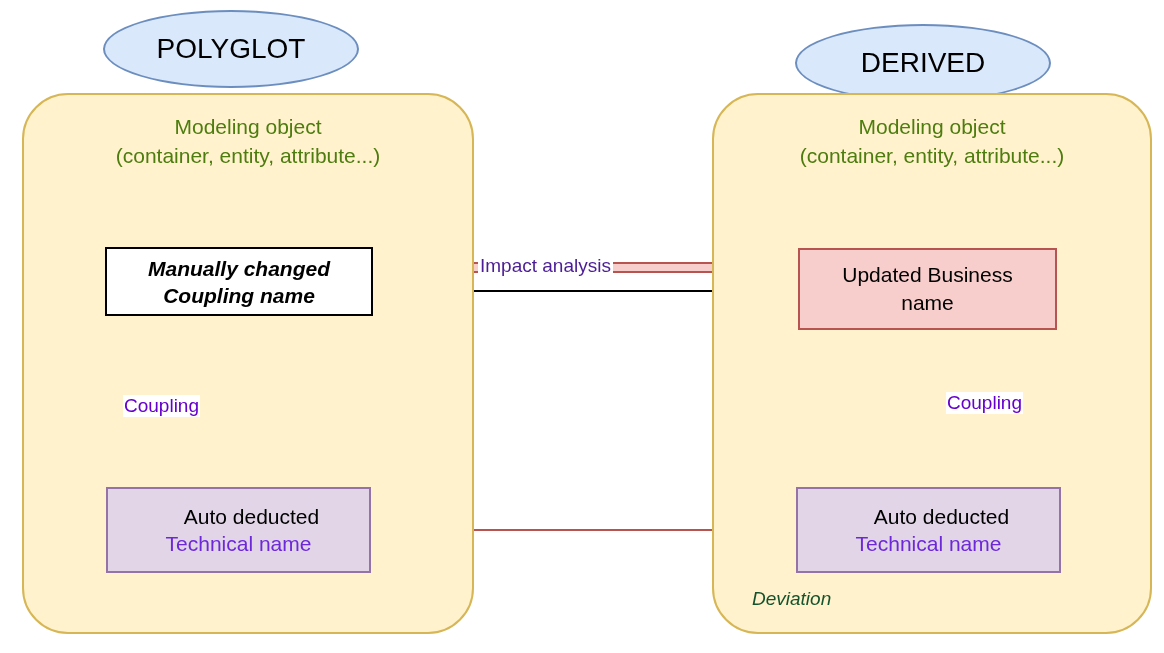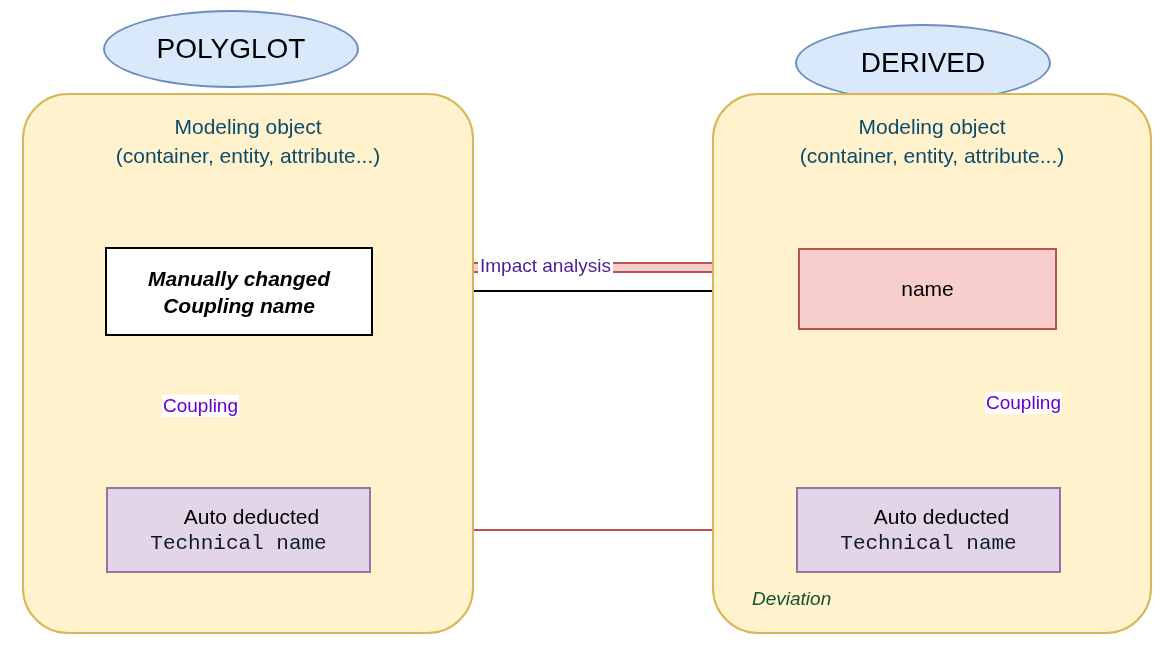--- a/index.html
+++ b/index.html
@@ -32,21 +32,21 @@
     background: #fff2cc;
     border: 2px solid #d6b656;
     border-radius: 46px;
     box-sizing: border-box;
   }
   .container-title {
     position: absolute;
     left: 0;
     right: 0;
     text-align: center;
-    color: #0c4a6e;
+    color: #4d7c0f;
     font-size: 21px;
     line-height: 29px;
     white-space: pre;
   }
 
   
   .ellipse {
     position: absolute;
     background: #dae8fc;
     border: 2px solid #6c8ebf;
@@ -88,33 +88,32 @@
     font-size: 21px;
     line-height: 28px;
   }
   .node-purple {
     background: #e1d5e7;
     border: 2px solid #9673a6;
     font-size: 21px;
     line-height: 27px;
   }
   .node-purple .line1 { color: #000000; margin-left: 26px; }
-  .node-purple .line2 { color: #0f172a; font-family: Liberation Mono, monospace; }
+  .node-purple .line2 { color: #6d28d9; }
 
   
   .edge-label {
     position: absolute;
     font-size: 19px;
     white-space: nowrap;
   }
   .label-coupling {
     color: #6600cc;
     background: #ffffff;
     padding: 0 1px;
-    margin-left: 39px;
   }
   .label-impact {
     color: #4c1d95;
     background: #ffffff;
     padding: 0 2px;
   }
   .label-deviation {
     color: #14532d;
     font-style: italic;
     background: transparent;
@@ -170,21 +169,21 @@
 
   <div class="ellipse" style="left:103px; top:10px; width:256px; height:78px;">
     <span>POLYGLOT</span>
   </div>
 
   <div class="container-box" style="left:22px; top:93px; width:452px; height:541px;">
     <div class="container-title" style="top:17px;">Modeling object</div>
     <div class="container-title" style="top:46px;">(container, entity, attribute...)</div>
   </div>
 
-  <div class="node node-white" style="left:105px; top:247px; width:268px; height:89px;">
+  <div class="node node-white" style="left:105px; top:247px; width:268px; height:69px;">
     <span class="line1">Manually changed</span>
     <span class="line2">Coupling name</span>
   </div>
 
   <div class="node node-purple" style="left:106px; top:487px; width:265px; height:86px;">
     <span class="line1">Auto deducted</span>
     <span class="line2">Technical name</span>
   </div>
 
   <div class="edge-label label-coupling" style="left:123px; top:395px;">Coupling</div>
@@ -192,20 +191,21 @@
   <div class="ellipse" style="left:795px; top:24px; width:256px; height:78px;">
     <span>DERIVED</span>
   </div>
 
   <div class="container-box" style="left:712px; top:93px; width:440px; height:541px;">
     <div class="container-title" style="top:17px;">Modeling object</div>
     <div class="container-title" style="top:46px;">(container, entity, attribute...)</div>
   </div>
 
   <div class="node node-pink" style="left:798px; top:248px; width:259px; height:82px;">
+    <span class="line1">Updated Business</span>
     <span class="line2">name</span>
   </div>
 
   <div class="node node-purple" style="left:796px; top:487px; width:265px; height:86px;">
     <span class="line1">Auto deducted</span>
     <span class="line2">Technical name</span>
   </div>
 
   <div class="edge-label label-coupling" style="left:946px; top:392px;">Coupling</div>
 

